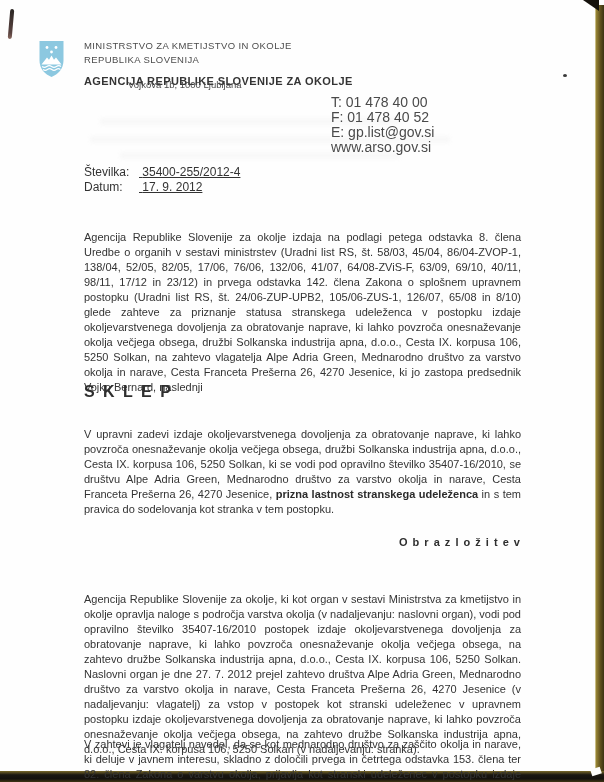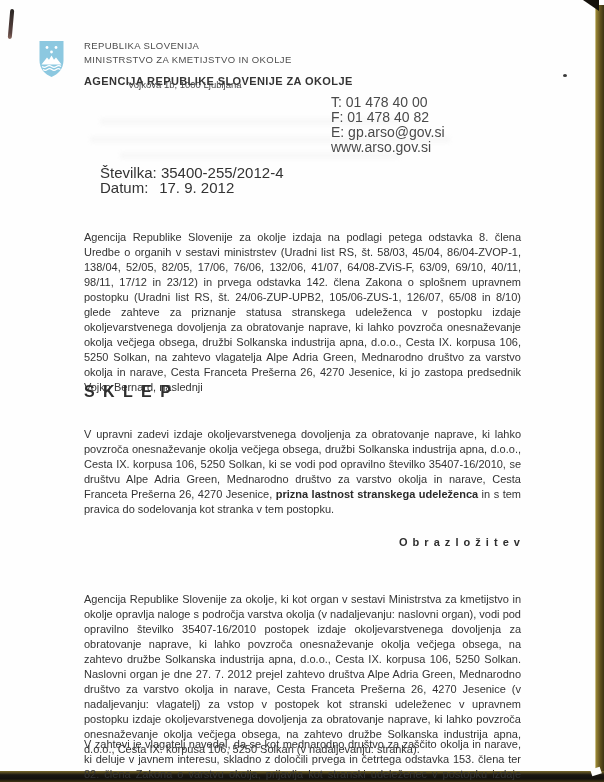--- a/index.html
+++ b/index.html
@@ -44,21 +44,21 @@
   }
   
   .coat{position:absolute;left:38px;top:40px;}
   .gov-block{position:absolute;left:84px;top:39px;line-height:14px;}
   .gov-line{font-size:9.5px;letter-spacing:.4px;color:#4c4c4c;}
   .agency-line{font-size:11px;letter-spacing:.4px;color:#343434;font-weight:bold;margin-top:7px;}
   .address{position:absolute;left:84px;top:79px;font-size:9.5px;color:#4a4a4a;margin-left:44px;}
   .contacts{position:absolute;left:331px;top:95px;font-size:14px;color:#4a4a4a;line-height:15px;}
   .contacts .www{}
   
-  .ref{position:absolute;left:100px;top:165px;font-size:15px;color:#333;line-height:15px;}
+  .ref{position:absolute;left:84px;top:165px;font-size:12px;color:#333;line-height:15px;text-decoration:underline;}
   .ref .lbl{display:inline-block;min-width:55px;}
   
   .bodytext{
     position:absolute;left:84px;width:437px;
     font-size:11px;line-height:15px;color:#333;
     text-align:justify;
   }
   .p1{top:219px;}
   .h-sklep{position:absolute;left:84px;width:437px;top:383px;
     text-align:left;font-weight:bold;font-size:16px;letter-spacing:2px;color:#2e2e2e;}
@@ -90,31 +90,31 @@
       <circle cx="9" cy="7.5" r="1.4" fill="#ffffff"></circle>
       <circle cx="18" cy="7.5" r="1.4" fill="#ffffff"></circle>
       <circle cx="13.5" cy="12" r="1.4" fill="#ffffff"></circle>
       <path d="M3.5 24.5 L9 17.5 L11 19.8 L13.5 15.5 L16 19.8 L18 17.5 L23.5 24.5 Z" fill="#ffffff"></path>
       <path d="M4 26.5 q2.4 1.8 4.8 0 q2.4 -1.8 4.8 0 q2.4 1.8 4.8 0 q2.4 -1.8 4.6 0" stroke="#ffffff" stroke-width="1.1" fill="none"></path>
       <path d="M5 29.5 q2.2 1.7 4.4 0 q2.2 -1.7 4.4 0 q2.2 1.7 4.4 0 q2.2 -1.7 4.2 0" stroke="#ffffff" stroke-width="1.1" fill="none"></path>
     </svg>
   </div>
 
   <div class="gov-block">
+    <div class="gov-line">MINISTRSTVO ZA KMETIJSTVO IN OKOLJE</div>
     <div class="gov-line">REPUBLIKA SLOVENIJA</div>
-    <div class="gov-line">MINISTRSTVO ZA KMETIJSTVO IN OKOLJE</div>
     <div class="agency-line">AGENCIJA REPUBLIKE SLOVENIJE ZA OKOLJE</div>
   </div>
 
   <div class="address">Vojkova 1b, 1000 Ljubljana</div>
 
   <div class="contacts">
     <div>T: 01 478 40 00</div>
-    <div>F: 01 478 40 82</div>
-    <div>E: gp.arso@gov.si</div>
+    <div>F: 01 478 40 52</div>
+    <div>E: gp.list@gov.si</div>
     <div class="www">www.arso.gov.si</div>
   </div>
 
   <div class="ref">
     <div>
       <span class="lbl">Številka:</span>
       <span>35400-255/2012-4</span>
     </div>
     <div>
       <span class="lbl">Datum:</span>

